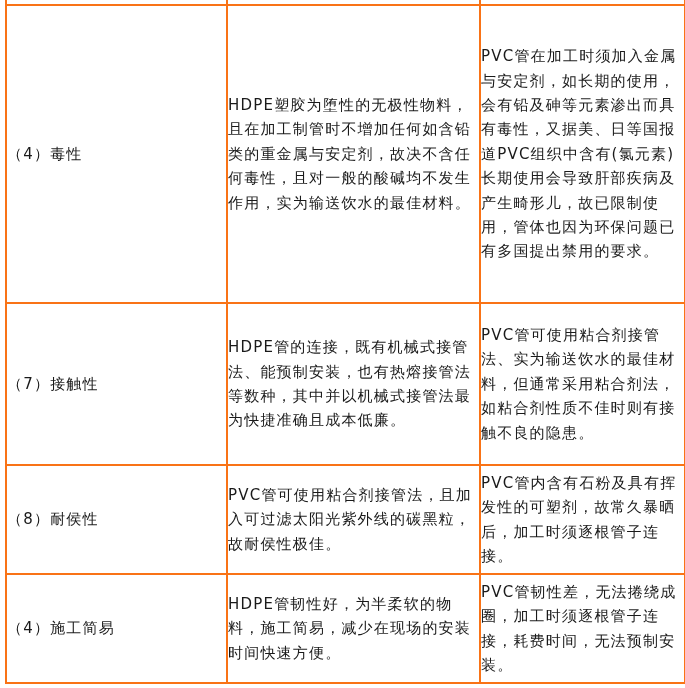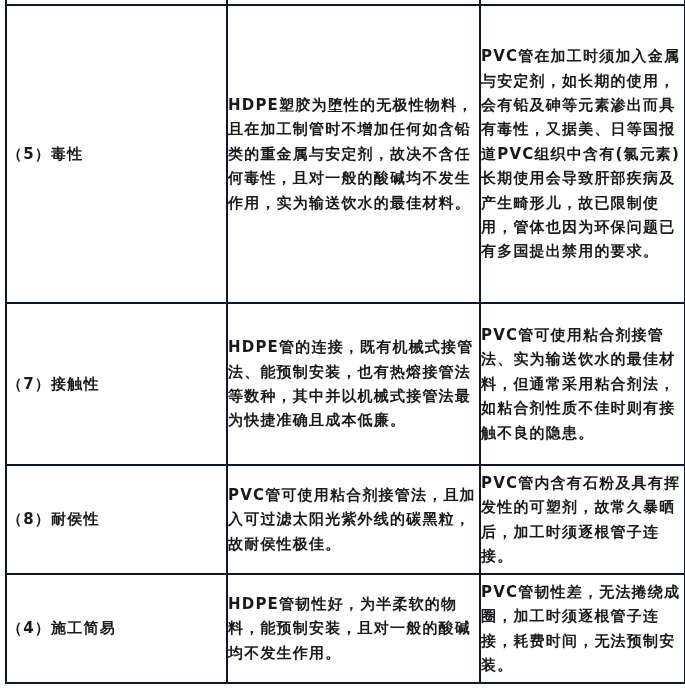--- a/index.html
+++ b/index.html
@@ -4,27 +4,26 @@
 <style>
   html, body { margin: 0; padding: 0; background: #ffffff; }
   body { width: 685px; height: 688px; overflow: hidden; position: relative;
          font-family: "DejaVu Sans", "Liberation Sans", sans-serif; color: #1a1a1a; }
   table.cmp {
     position: absolute; left: 5px; top: -20px;
     border-collapse: collapse; table-layout: fixed;
     width: 679px;
   }
   table.cmp td {
-    border: 2px solid #0f172a;
+    border: 2px solid #f97316;
     padding: 0;
     vertical-align: middle;
     font-size: 15px;
     line-height: 24.4px;
     letter-spacing: 1.2px;
-    font-weight: bold;
   }
   td.label { padding-left: 14px; letter-spacing: 1px; }
   td.hdpe { padding: 0 8px 0 8px; }
   td.pvc { padding: 0 4px 0 6px; vertical-align: top; }
   col.c1 { width: 221px; }
   col.c2 { width: 253px; }
   col.c3 { width: 205px; }
   tr.r0 td { height: 22px; }
   tr.r6 td { height: 296px; }
   tr.r7 td { height: 160px; }
@@ -40,33 +39,33 @@
       <col class="c2">
       <col class="c3">
     </colgroup>
   <tbody>
       <tr class="r0">
     <td></td>
     <td></td>
     <td></td>
   </tr>
   <tr class="r6">
-    <td class="label">（5）毒性</td>
+    <td class="label">（4）毒性</td>
     <td class="hdpe">HDPE塑胶为堕性的无极性物料，且在加工制管时不增加任何如含铅类的重金属与安定剂，故决不含任何毒性，且对一般的酸碱均不发生作用，实为输送饮水的最佳材料。</td>
     <td class="pvc">PVC管在加工时须加入金属与安定剂，如长期的使用，会有铅及砷等元素渗出而具有毒性，又据美、日等国报道PVC组织中含有(氯元素)长期使用会导致肝部疾病及产生畸形儿，故已限制使用，管体也因为环保问题已有多国提出禁用的要求。</td>
   </tr>
   <tr class="r7">
     <td class="label">（7）接触性</td>
     <td class="hdpe">HDPE管的连接，既有机械式接管法、能预制安装，也有热熔接管法等数种，其中并以机械式接管法最为快捷准确且成本低廉。</td>
     <td class="pvc">PVC管可使用粘合剂接管法、实为输送饮水的最佳材料，但通常采用粘合剂法，如粘合剂性质不佳时则有接触不良的隐患。</td>
   </tr>
   <tr class="r8">
     <td class="label">（8）耐侯性</td>
     <td class="hdpe">PVC管可使用粘合剂接管法，且加入可过滤太阳光紫外线的碳黑粒，故耐侯性极佳。</td>
     <td class="pvc">PVC管内含有石粉及具有挥发性的可塑剂，故常久暴晒后，加工时须逐根管子连接。</td>
   </tr>
   <tr class="r9">
     <td class="label">（4）施工简易</td>
-    <td class="hdpe">HDPE管韧性好，为半柔软的物料，能预制安装，且对一般的酸碱均不发生作用。</td>
+    <td class="hdpe">HDPE管韧性好，为半柔软的物料，施工简易，减少在现场的安装时间快速方便。</td>
     <td class="pvc">PVC管韧性差，无法捲绕成圈，加工时须逐根管子连接，耗费时间，无法预制安装。</td>
   </tr>
 </tbody>
   </table>
 
 </body></html>

